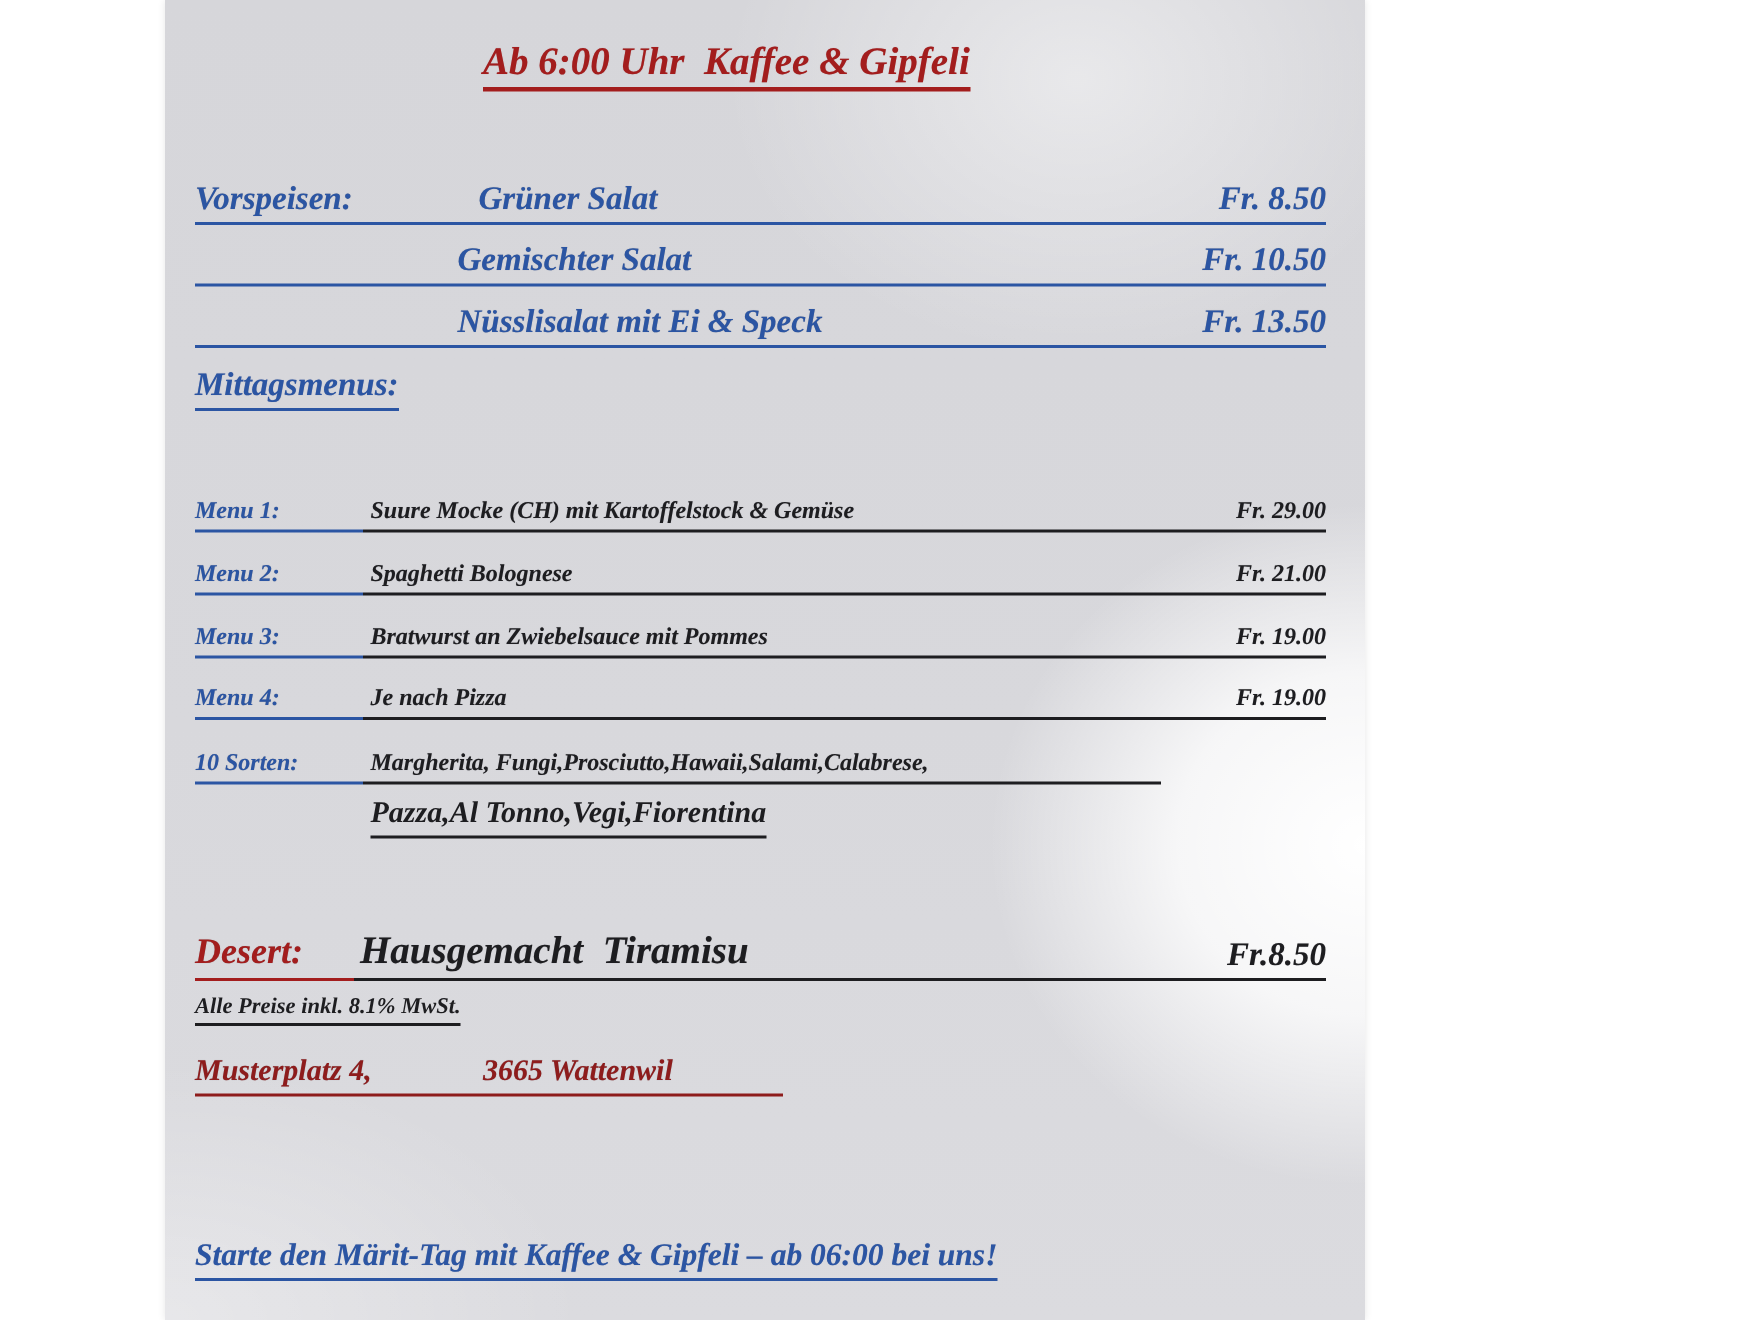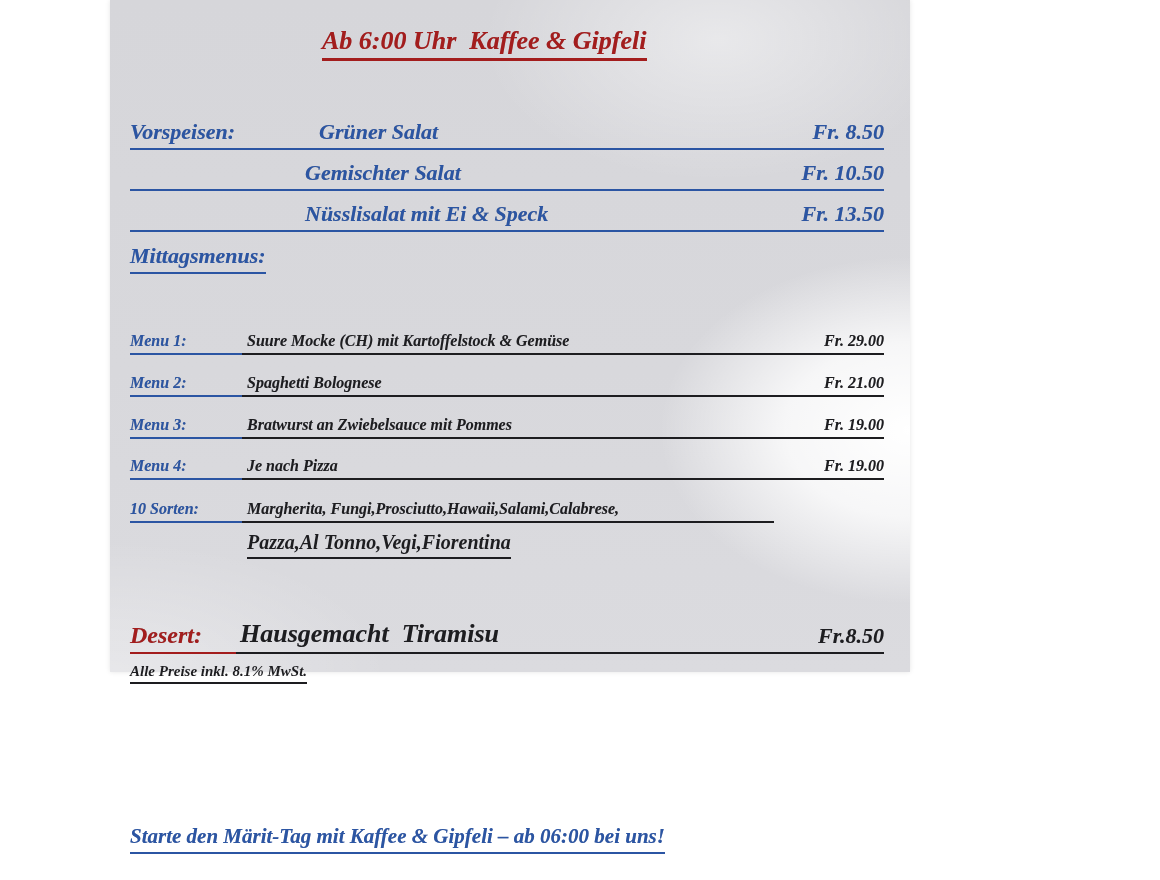--- a/index.html
+++ b/index.html
@@ -8,21 +8,21 @@
     --dark-red:#8e1c1c;
     --ink:#1d1d20;
   }
   *{margin:0;padding:0;box-sizing:border-box;}
   html,body{width:1160px;height:880px;overflow:hidden;background:#ffffff;}
   body{font-family:"Liberation Serif","DejaVu Serif",serif;}
 
   .stage{position:relative;width:1160px;height:880px;background:#ffffff;}
 
   .paper{
-    position:absolute;left:110px;top:0;width:800px;height:672px;
+    position:absolute;left:110px;top:0;width:800px;height:880px;
     background:
       radial-gradient(46% 38% at 100% 64%, #ffffff 0%, rgba(255,255,255,0.78) 34%, rgba(255,255,255,0) 68%),
       radial-gradient(42% 30% at 76% 6%, rgba(255,255,255,0.45), rgba(255,255,255,0) 70%),
       radial-gradient(50% 28% at 0% 100%, rgba(255,255,255,0.35), rgba(255,255,255,0) 70%),
       linear-gradient(180deg,#d6d6da 0%,#d8d8dc 55%,#dbdbdf 100%);
     box-shadow:0 0 5px rgba(0,0,0,0.10);
   }
 
   .row{position:absolute;left:20px;right:26px;height:32px;}
   .cell{position:absolute;bottom:3px;white-space:pre;font-weight:bold;font-style:italic;
@@ -141,19 +141,23 @@
     <div class="row split-line-red" style="top:618px;height:34px">
       <span class="cell label red desert-label">Desert:</span>
       <span class="cell ink desert-name" style="left:110px">Hausgemacht  Tiramisu</span>
       <span class="cell price ink desert-price">Fr.8.50</span>
     </div>
 
     <div class="tax-row">
       <span class="t">Alle Preise inkl. 8.1% MwSt.</span>
     </div>
 
+    <div class="row red-line addr-row" style="top:699px;right:auto;width:392px">
+      <span class="cell label">Musterplatz 4,</span>
+      <span class="cell" style="left:192px">3665 Wattenwil</span>
+    </div>
 
     <div class="footer-row">
       <span class="t">Starte den Märit-Tag mit Kaffee &amp; Gipfeli – ab 06:00 bei uns!</span>
     </div>
 
   </div>
 </div>
 
 </body></html>

